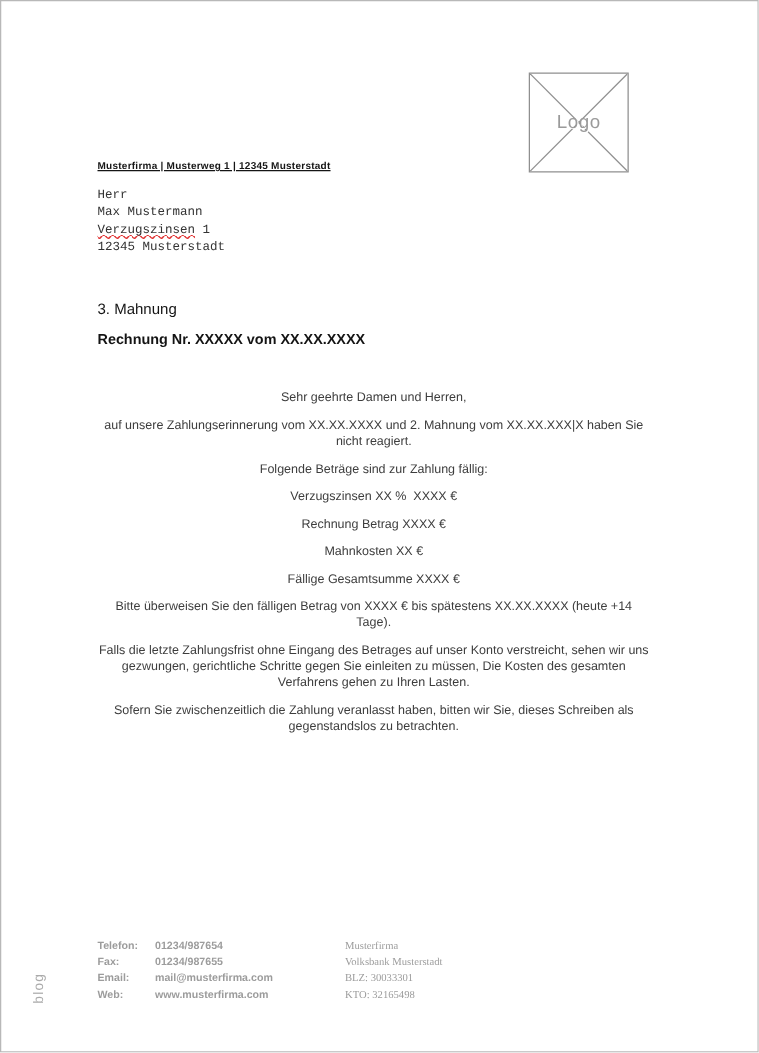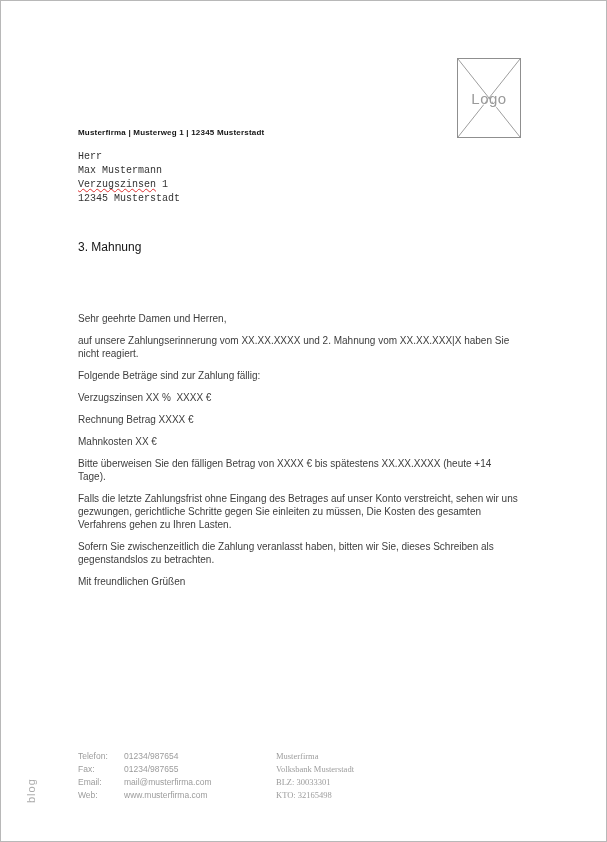--- a/index.html
+++ b/index.html
@@ -8,33 +8,34 @@
     width:607px;height:842px;
     background:#ffffff;
     border:1px solid #b8b8b8;
     box-sizing:border-box;
     overflow:hidden;
     font-family:"Liberation Sans","DejaVu Sans",sans-serif;
     color:#3d3d3d;
   }
   
   .logo-box{
-    position:absolute;left:456px;top:57px;width:64px;height:80px;
+    position:absolute;left:422px;top:57px;width:80px;height:80px;
     border:1px solid #8f8f8f;box-sizing:border-box;
   }
   .logo-box svg{position:absolute;left:0;top:0;width:100%;height:100%;}
   .logo-text{
     position:absolute;left:0;right:0;top:50%;transform:translateY(-50%);
     text-align:center;color:#9a9a9a;font-size:15px;letter-spacing:.5px;
     text-shadow:1px 1px 0 #fff;
   }
   
   .sender-line{
     position:absolute;left:77px;top:127px;
     font-size:8px;font-weight:bold;color:#151515;
+    text-decoration:underline;
     letter-spacing:.2px;
     text-align:center;
   }
   
   .recipient{
     position:absolute;left:77px;top:149px;
     font-size:10px;line-height:14px;color:#333;font-family:Liberation Mono, monospace;
   }
   .misspelled{
     text-decoration:underline;
@@ -49,27 +50,27 @@
   }
   .invoice-subject{
     position:absolute;left:77px;top:265px;
     font-size:11.5px;font-weight:bold;color:#141414;
   }
   
   .letter-body{
     position:absolute;left:77px;top:311px;width:458px;
     font-size:10px;line-height:13px;color:#3d3d3d;
   }
-  .letter-body p{margin:0 16px 9px 0;white-space:pre-wrap;}
+  .letter-body p{margin:0 16px 9px 0;white-space:pre-wrap;text-align:center;}
   
   .footer{
     position:absolute;left:77px;top:749px;width:460px;
     font-size:8.5px;line-height:13px;color:#9c9c9c;
   }
-  .footer-contact{position:absolute;left:0;top:0;}
+  .footer-contact{position:absolute;left:0;top:0;font-weight:bold;}
   .flabel{display:inline-block;width:46px;}
   .footer-company{position:absolute;left:198px;top:0;font-family:Liberation Serif, serif;}
   
   .watermark{
     position:absolute;left:36px;bottom:38px;
     transform:rotate(-90deg);transform-origin:left bottom;
     font-size:11px;letter-spacing:1px;color:rgba(100,100,100,.55);
   }
 </style>
 </head>
@@ -88,32 +89,33 @@
   <div class="sender-line">Musterfirma | Musterweg 1 | 12345 Musterstadt</div>
 
   <div class="recipient">
     <div>Herr</div>
     <div>Max Mustermann</div>
     <div><span class="misspelled">Verzugszinsen</span> <span>1</span></div>
     <div>12345 Musterstadt</div>
   </div>
 
   <div class="subject-heading">3. Mahnung</div>
+  <div class="invoice-subject">Rechnung Nr. XXXXX vom XX.XX.XXXX</div>
 
   <div class="letter-body">
     <p>Sehr geehrte Damen und Herren,</p>
     <p>auf unsere Zahlungserinnerung vom XX.XX.XXXX und 2. Mahnung vom XX.XX.XXX|X haben Sie nicht reagiert.</p>
     <p>Folgende Beträge sind zur Zahlung fällig:</p>
     <p>Verzugszinsen XX %  XXXX €</p>
     <p>Rechnung Betrag XXXX €</p>
     <p>Mahnkosten XX €</p>
+    <p>Fällige Gesamtsumme XXXX €</p>
     <p>Bitte überweisen Sie den fälligen Betrag von XXXX € bis spätestens XX.XX.XXXX (heute +14 Tage).</p>
     <p>Falls die letzte Zahlungsfrist ohne Eingang des Betrages auf unser Konto verstreicht, sehen wir uns gezwungen, gerichtliche Schritte gegen Sie einleiten zu müssen, Die Kosten des gesamten Verfahrens gehen zu Ihren Lasten.</p>
     <p>Sofern Sie zwischenzeitlich die Zahlung veranlasst haben, bitten wir Sie, dieses Schreiben als gegenstandslos zu betrachten.</p>
-    <p>Mit freundlichen Grüßen</p>
   </div>
 
   <div class="footer">
     <div class="footer-contact">
       <div class="frow"><span class="flabel">Telefon:</span><span class="fvalue">01234/987654</span></div>
       <div class="frow"><span class="flabel">Fax:</span><span class="fvalue">01234/987655</span></div>
       <div class="frow"><span class="flabel">Email:</span><span class="fvalue">mail@musterfirma.com</span></div>
       <div class="frow"><span class="flabel">Web:</span><span class="fvalue">www.musterfirma.com</span></div>
     </div>
     <div class="footer-company">

